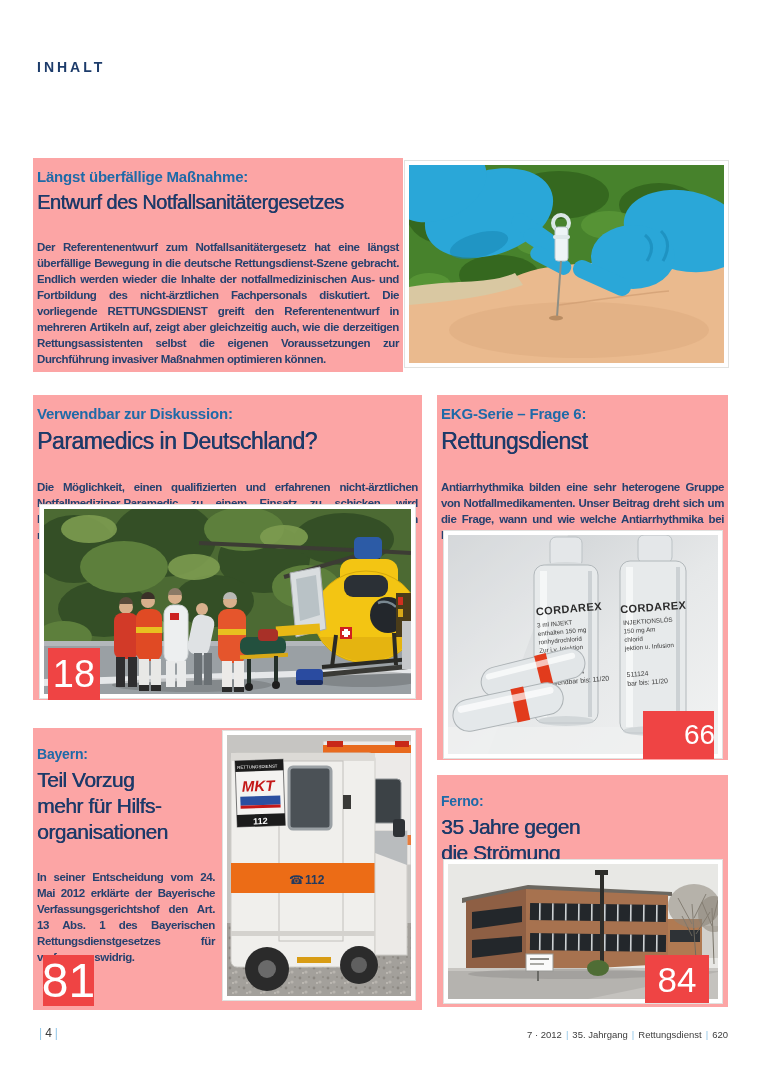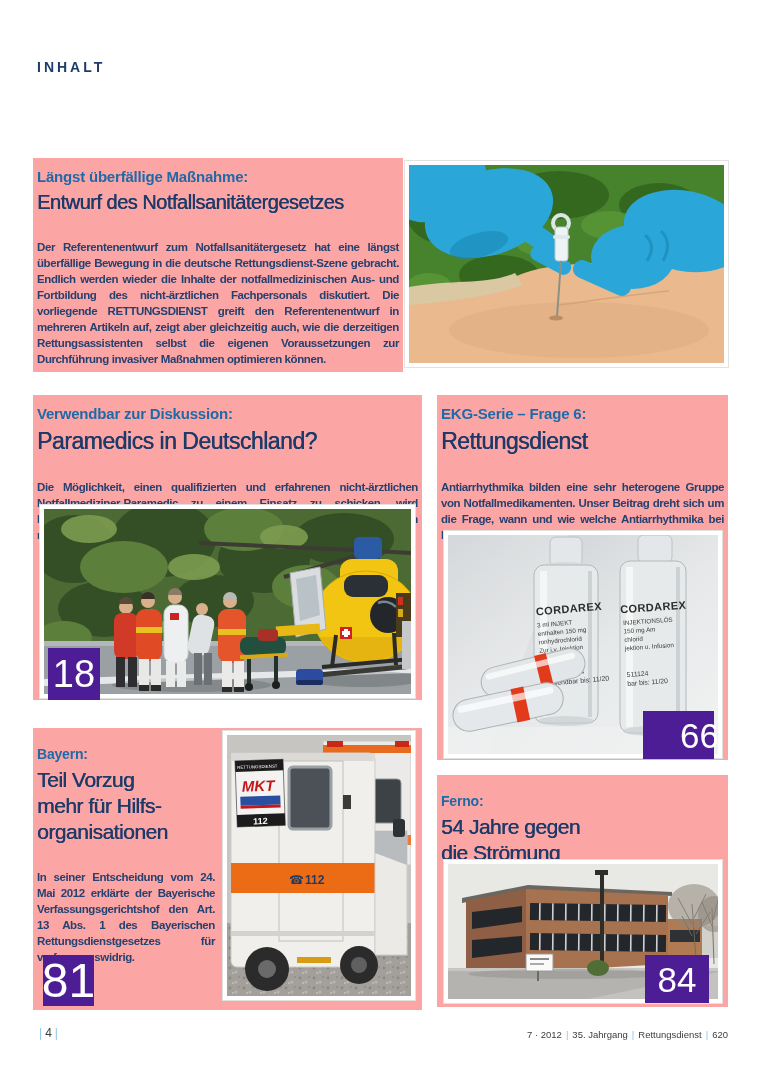--- a/index.html
+++ b/index.html
@@ -19,24 +19,24 @@
   .t20 { font-size:20px; }
   .t23 { font-size:23px; }
   .t21 { font-size:21px; }
   .teaser { color:#25416f; font-size:11.5px; font-weight:bold; letter-spacing:-0.4px;
             line-height:16px; text-align:justify; margin-top:24px; }
 
   .photo { position:absolute; background:#fff; border:4px solid #fff;
            box-shadow:0 0 0 1px #e1e2e0; }
   .photo svg { display:block; width:100%; height:100%; }
 
-  .badge { position:absolute; background:#4c1d95; color:#ffffff; display:flex;
+  .badge { position:absolute; background:#ef4444; color:#ffffff; display:flex;
            align-items:center; justify-content:center; line-height:1; z-index:5; }
   .b18 { left:48px;  top:648px; width:52px; height:52px; font-size:38px; }
-  .b66 { left:643px; top:711px; width:71px; height:48px; font-size:35px;padding-left:42px; }
+  .b66 { left:643px; top:711px; width:71px; height:48px; font-size:28px;padding-left:42px; }
   .b81 { left:43px;  top:955px; width:51px; height:51px; font-size:48px; }
   .b84 { left:645px; top:955px; width:64px; height:48px; font-size:35px; }
 
   .a1 { left:33px; top:158px; width:370px; height:214px; }
   .a2 { left:33px; top:395px; width:389px; height:305px; }
   .a3 { left:437px; top:395px; width:291px; height:365px; }
   .a4 { left:33px; top:728px; width:389px; height:282px; }
   .a5 { left:437px; top:775px; width:291px; height:232px; }
 
   .p1 { left:405px; top:161px; width:323px; height:206px; }
@@ -350,21 +350,21 @@
         <circle cx="40" cy="234" r="9" fill="#6a6a6a"></circle>
       <circle cx="132" cy="230" r="19" fill="#2b2b2b"></circle>
         <circle cx="132" cy="230" r="8" fill="#606060"></circle>
       <rect x="4" y="196" width="144" height="5" fill="#d4d2ce"></rect>
     </svg>
   </figure>
   <div class="badge b81">81</div>
 
   <section class="box a5">
     <div class="kicker sm">Ferno:</div>
-    <h2 class="title t21">54 Jahre gegen
+    <h2 class="title t21">35 Jahre gegen
 die Strömung</h2>
   </section>
 
   <figure class="photo p5">
     <svg viewBox="0 0 270 135">
       <defs>
         <pattern id="mull" width="13" height="22" patternUnits="userSpaceOnUse">
           <rect width="13" height="22" fill="none"></rect>
           <rect width="1.6" height="22" fill="#cfd3d5"></rect>
         </pattern>

